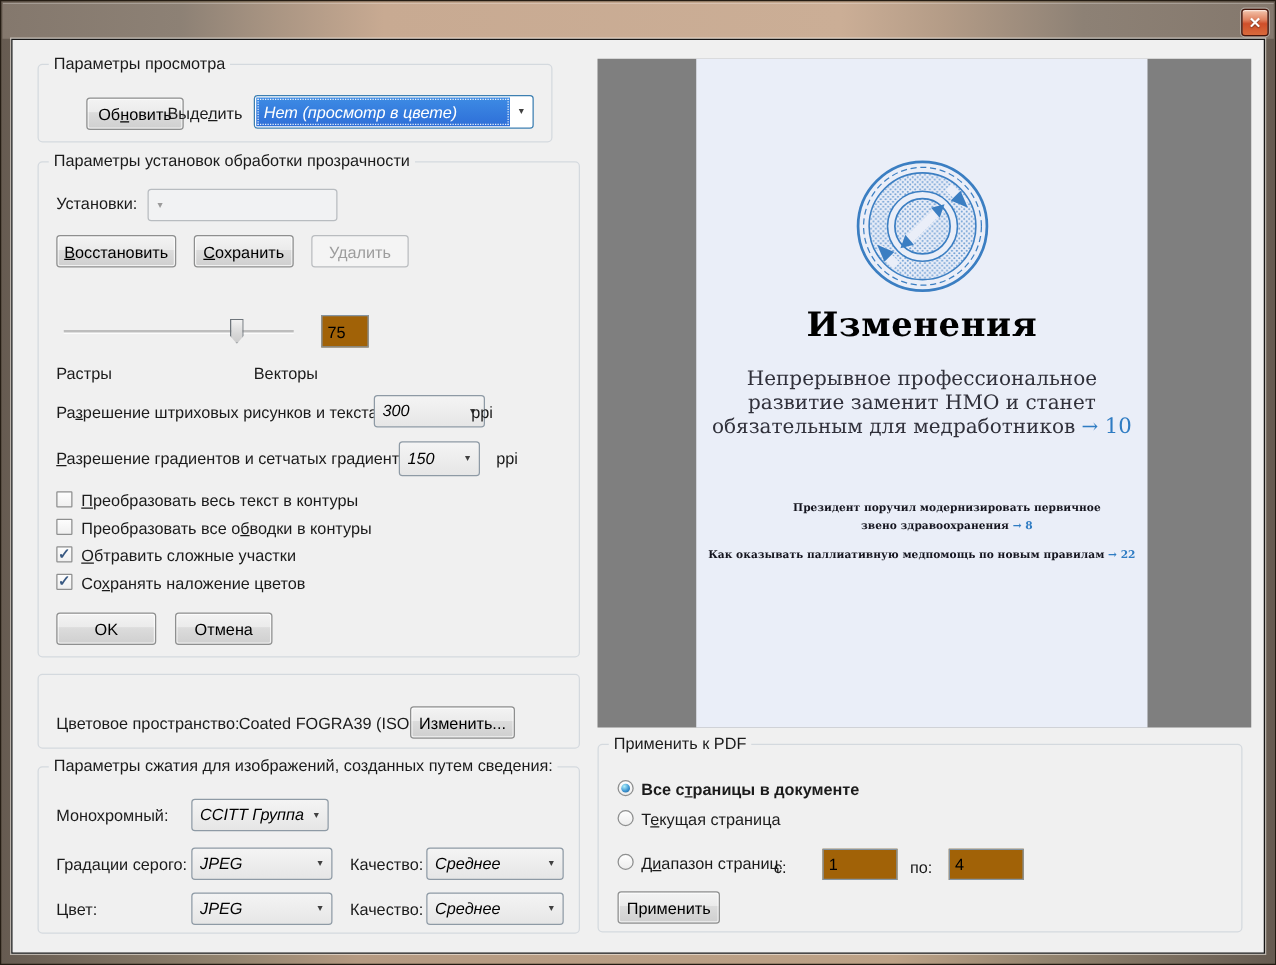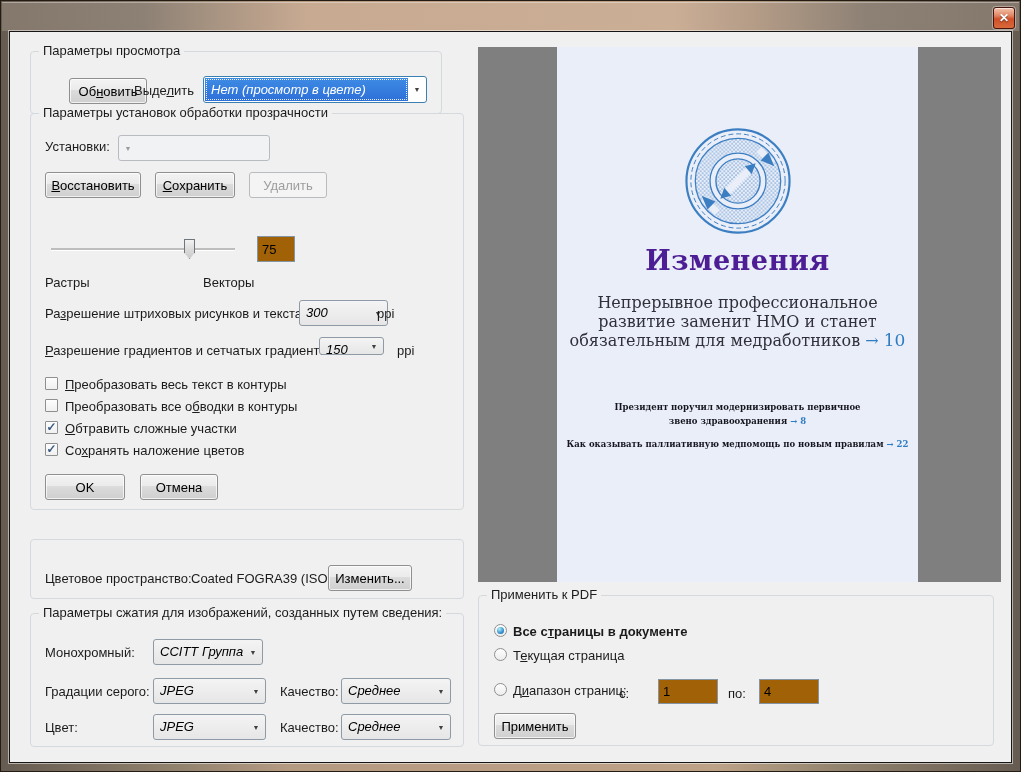--- a/index.html
+++ b/index.html
@@ -93,21 +93,21 @@
     position:absolute; width:11px; height:20px;
     background:linear-gradient(180deg,#f2f2f2,#d8d8d8 60%,#cccccc);
     border:1px solid #6e757b;
     clip-path:polygon(0 0,100% 0,100% 68%,50% 100%,0 68%);
   }
   
   .preview-pane { position:absolute; background:#7f7f7f; }
   .page { position:absolute; top:0; bottom:0; background:#eaeef8; }
   .pv-title {
     position:absolute; width:100%; text-align:center;
-    font-family:"DejaVu Serif", serif; font-weight:bold; font-size:27px; color:#4c1d95;
+    font-family:"DejaVu Serif", serif; font-weight:bold; font-size:27px; color:#000000;
     letter-spacing:0.5px;
   }
   .pv-headline {
     position:absolute; width:100%; text-align:center;
     font-family:"DejaVu Serif", serif; font-size:16px; line-height:19px; color:#30303a;
   }
   .pv-headline .ref { color:#2f7cc3; }
   .pv-teaser {
     position:absolute; width:100%; text-align:center;
     font-family:"DejaVu Serif", serif; font-weight:bold; font-size:8.5px; line-height:14px; color:#15151f;
@@ -134,21 +134,21 @@
       </div>
       <span class="lbl" style="left:103px;top:31px;"><span>Выде</span><u>л</u><span>ить</span></span>
       <div class="combo focused" style="left:172px;top:24px;width:224px;height:27px;">
         <span class="combo-text">Нет (просмотр в цвете)</span>
         <span class="dd">
             <span>▼</span>
           </span>
       </div>
     </div>
 
-    <div class="group" style="left:20px;top:81px;width:434px;height:397px;">
+    <div class="group" style="left:20px;top:97px;width:434px;height:397px;">
       <span class="legend">Параметры установок обработки прозрачности</span>
 
       <span class="lbl" style="left:14px;top:25px;">Установки:</span>
       <div class="combo disabled" style="left:87px;top:21px;width:152px;height:26px;">
         <span class="dd">
             <span>▼</span>
           </span>
       </div>
 
       <div class="btn" style="left:14px;top:58px;width:96px;height:26px;">
@@ -172,21 +172,21 @@
       <span class="lbl" style="left:14px;top:192px;"><span>Ра</span><u>з</u><span>решение штриховых рисунков и текста:</span></span>
       <div class="combo" style="left:268px;top:186px;width:89px;height:26px;">
         <span class="combo-text">300</span>
         <span class="dd">
             <span>▼</span>
           </span>
       </div>
       <span class="lbl" style="left:346px;top:192px;">ppi</span>
 
       <span class="lbl" style="left:14px;top:229px;"><u>Р</u><span>азрешение градиентов и сетчатых градиентов:</span></span>
-      <div class="combo" style="left:288px;top:223px;width:65px;height:18px;">
+      <div class="combo" style="left:288px;top:223px;width:65px;height:28px;align-items:center;">
         <span class="combo-text">150</span>
         <span class="dd">
             <span>▼</span>
           </span>
       </div>
       <span class="lbl" style="left:366px;top:229px;">ppi</span>
 
       <span class="checkbox" style="left:14px;top:263px;"></span>
       <span class="lbl" style="left:34px;top:263px;"><u>П</u><span>реобразовать весь текст в контуры</span></span>
 
@@ -279,21 +279,21 @@
           <line x1="40" y1="70" x2="70" y2="40" stroke="#eaeef8" stroke-width="7"></line>
           <polygon points="73,37 62,40 69,48" fill="#3b7ec2"></polygon>
           <polygon points="37,73 48,70 41,62" fill="#3b7ec2"></polygon>
         </svg>
         <div class="pv-title" style="top:198px;">Изменения</div>
         <div class="pv-headline" style="top:246px;">
           <div>Непрерывное профессиональное</div>
           <div>развитие заменит НМО и станет</div>
           <div><span>обязательным для медработников</span> <span class="ref">→</span> <span class="ref" style="font-size:17px;">10</span></div>
         </div>
-        <div class="pv-teaser" style="top:353px;">
+        <div class="pv-teaser" style="top:353px;margin-left:20px;">
           <div>Президент поручил модернизировать первичное</div>
           <div><span>звено здравоохранения</span> <span class="ref">→</span> <span class="ref">8</span></div>
         </div>
         <div class="pv-teaser" style="top:390px;">
           <span>Как оказывать паллиативную медпомощь по новым правилам</span> <span class="ref">→</span> <span class="ref">22</span>
         </div>
       </div>
     </div>
 
     <div class="group" style="left:468px;top:563px;width:516px;height:151px;">

